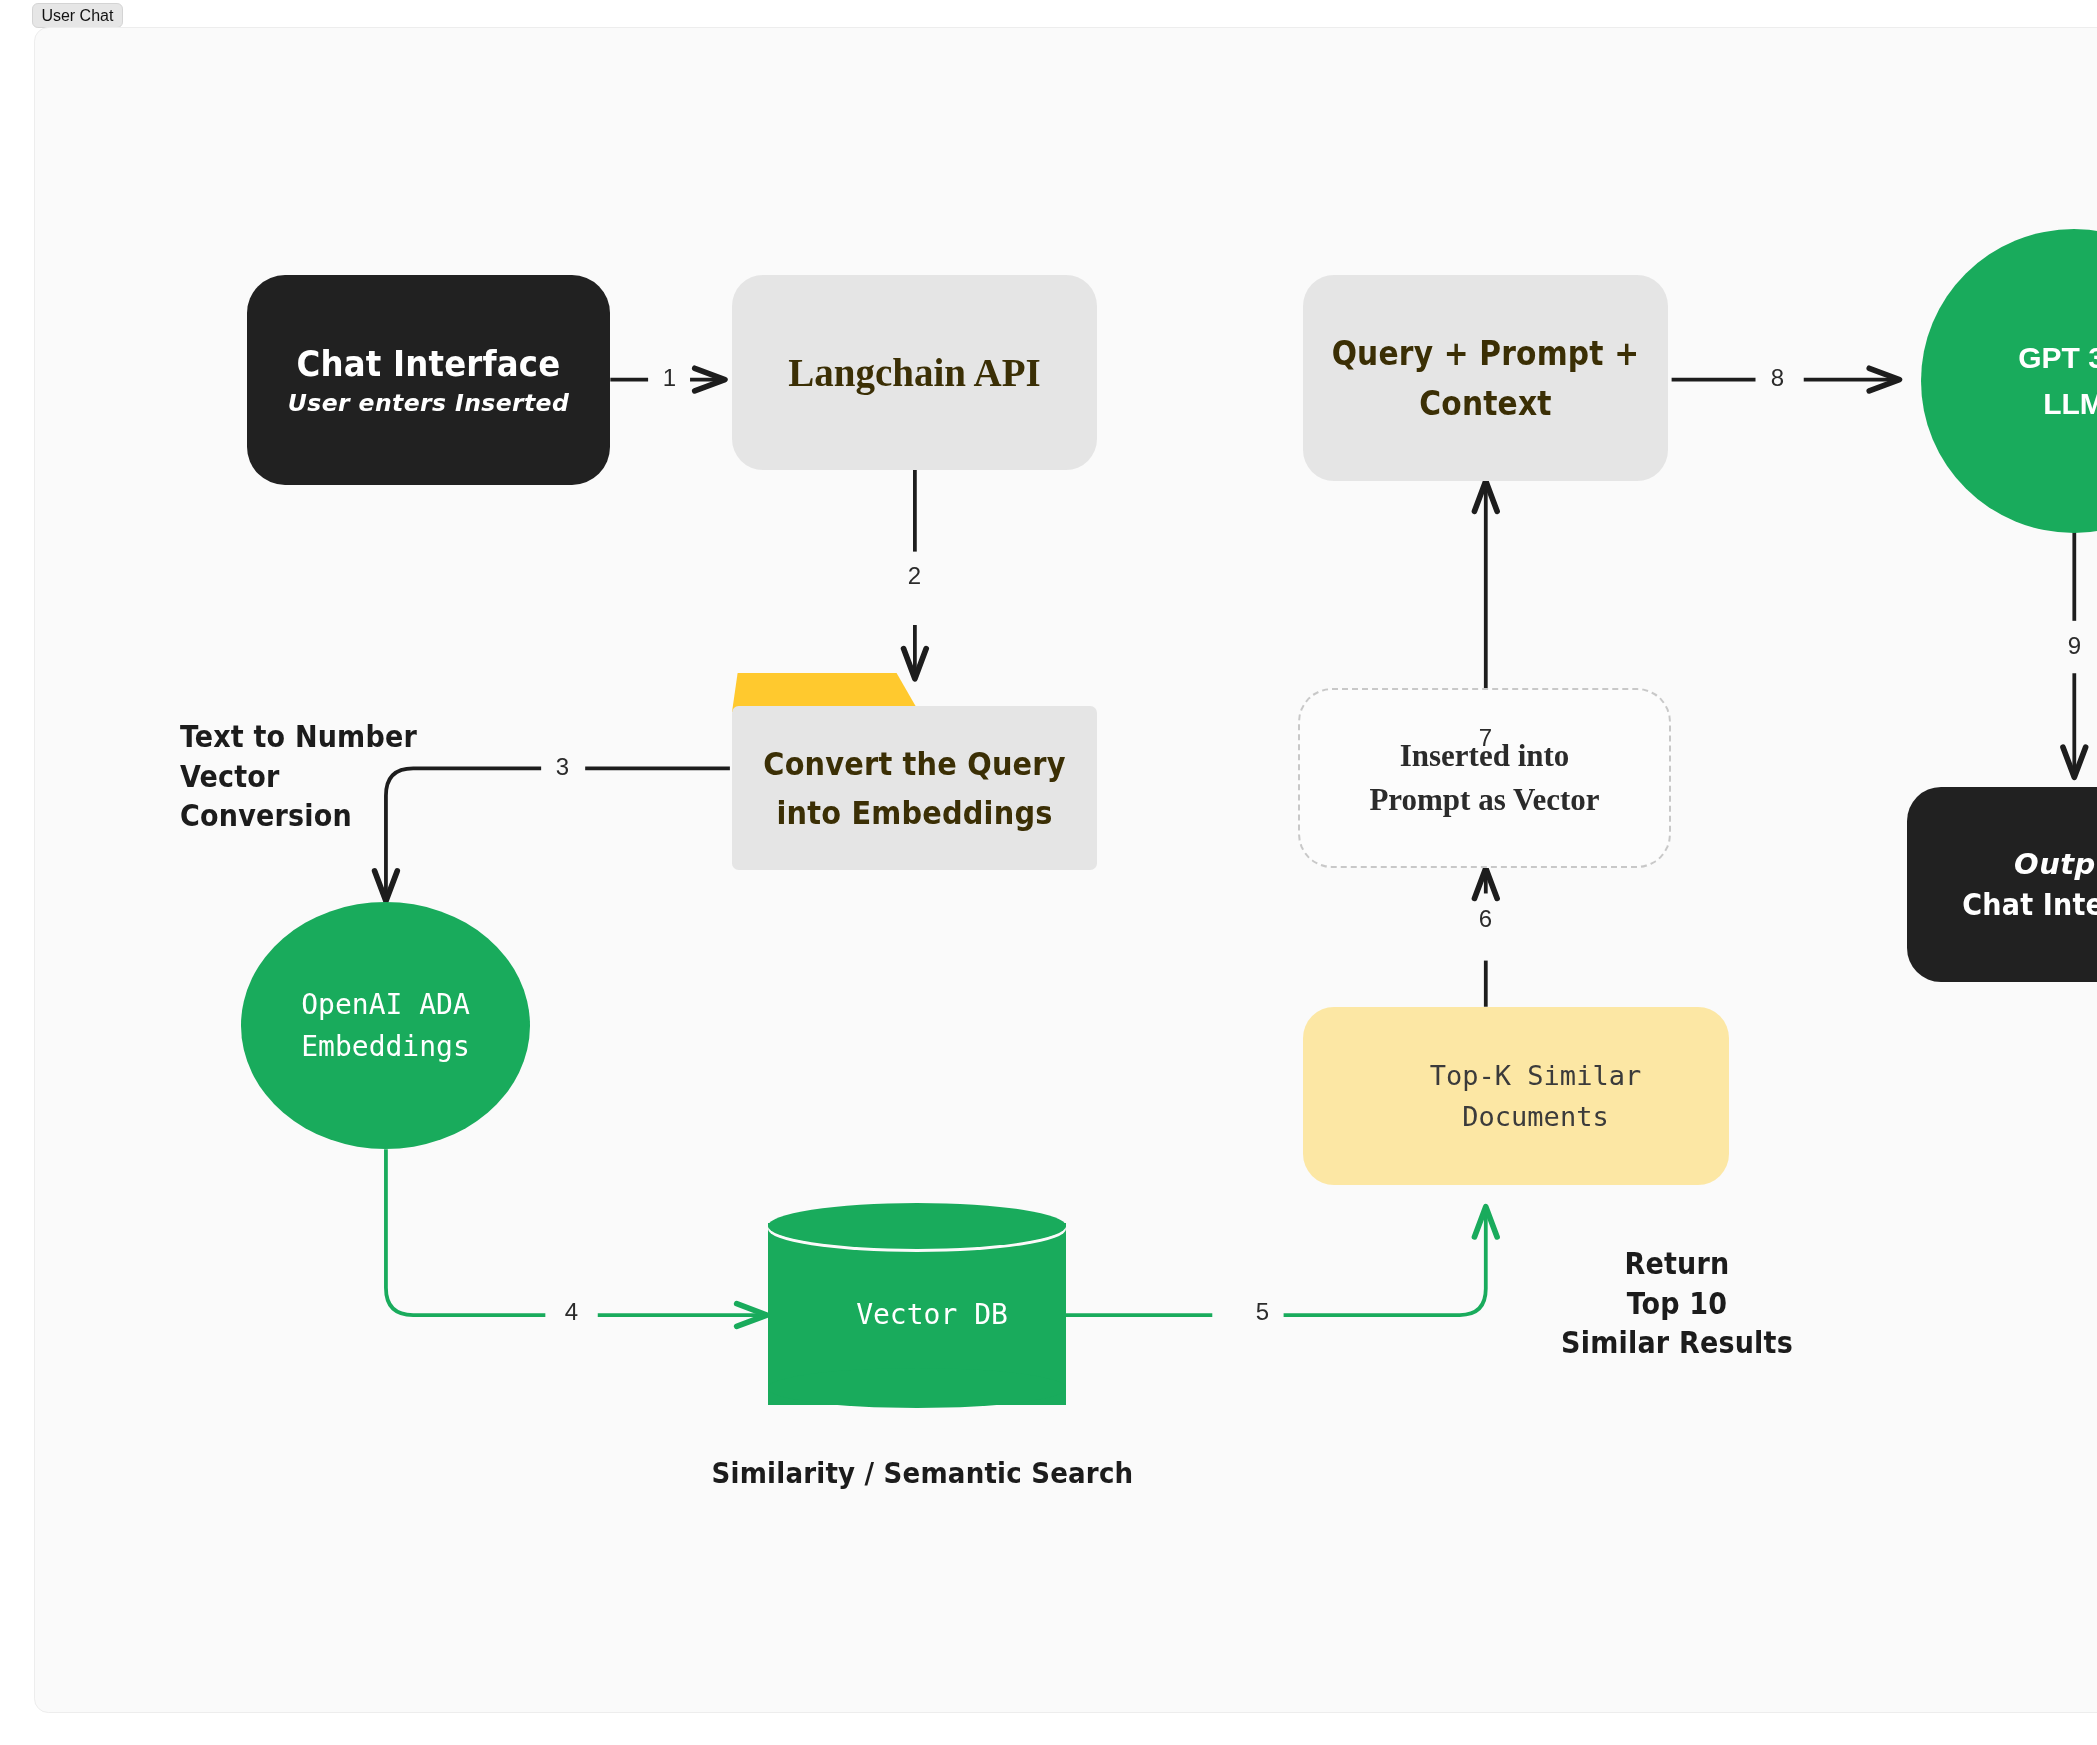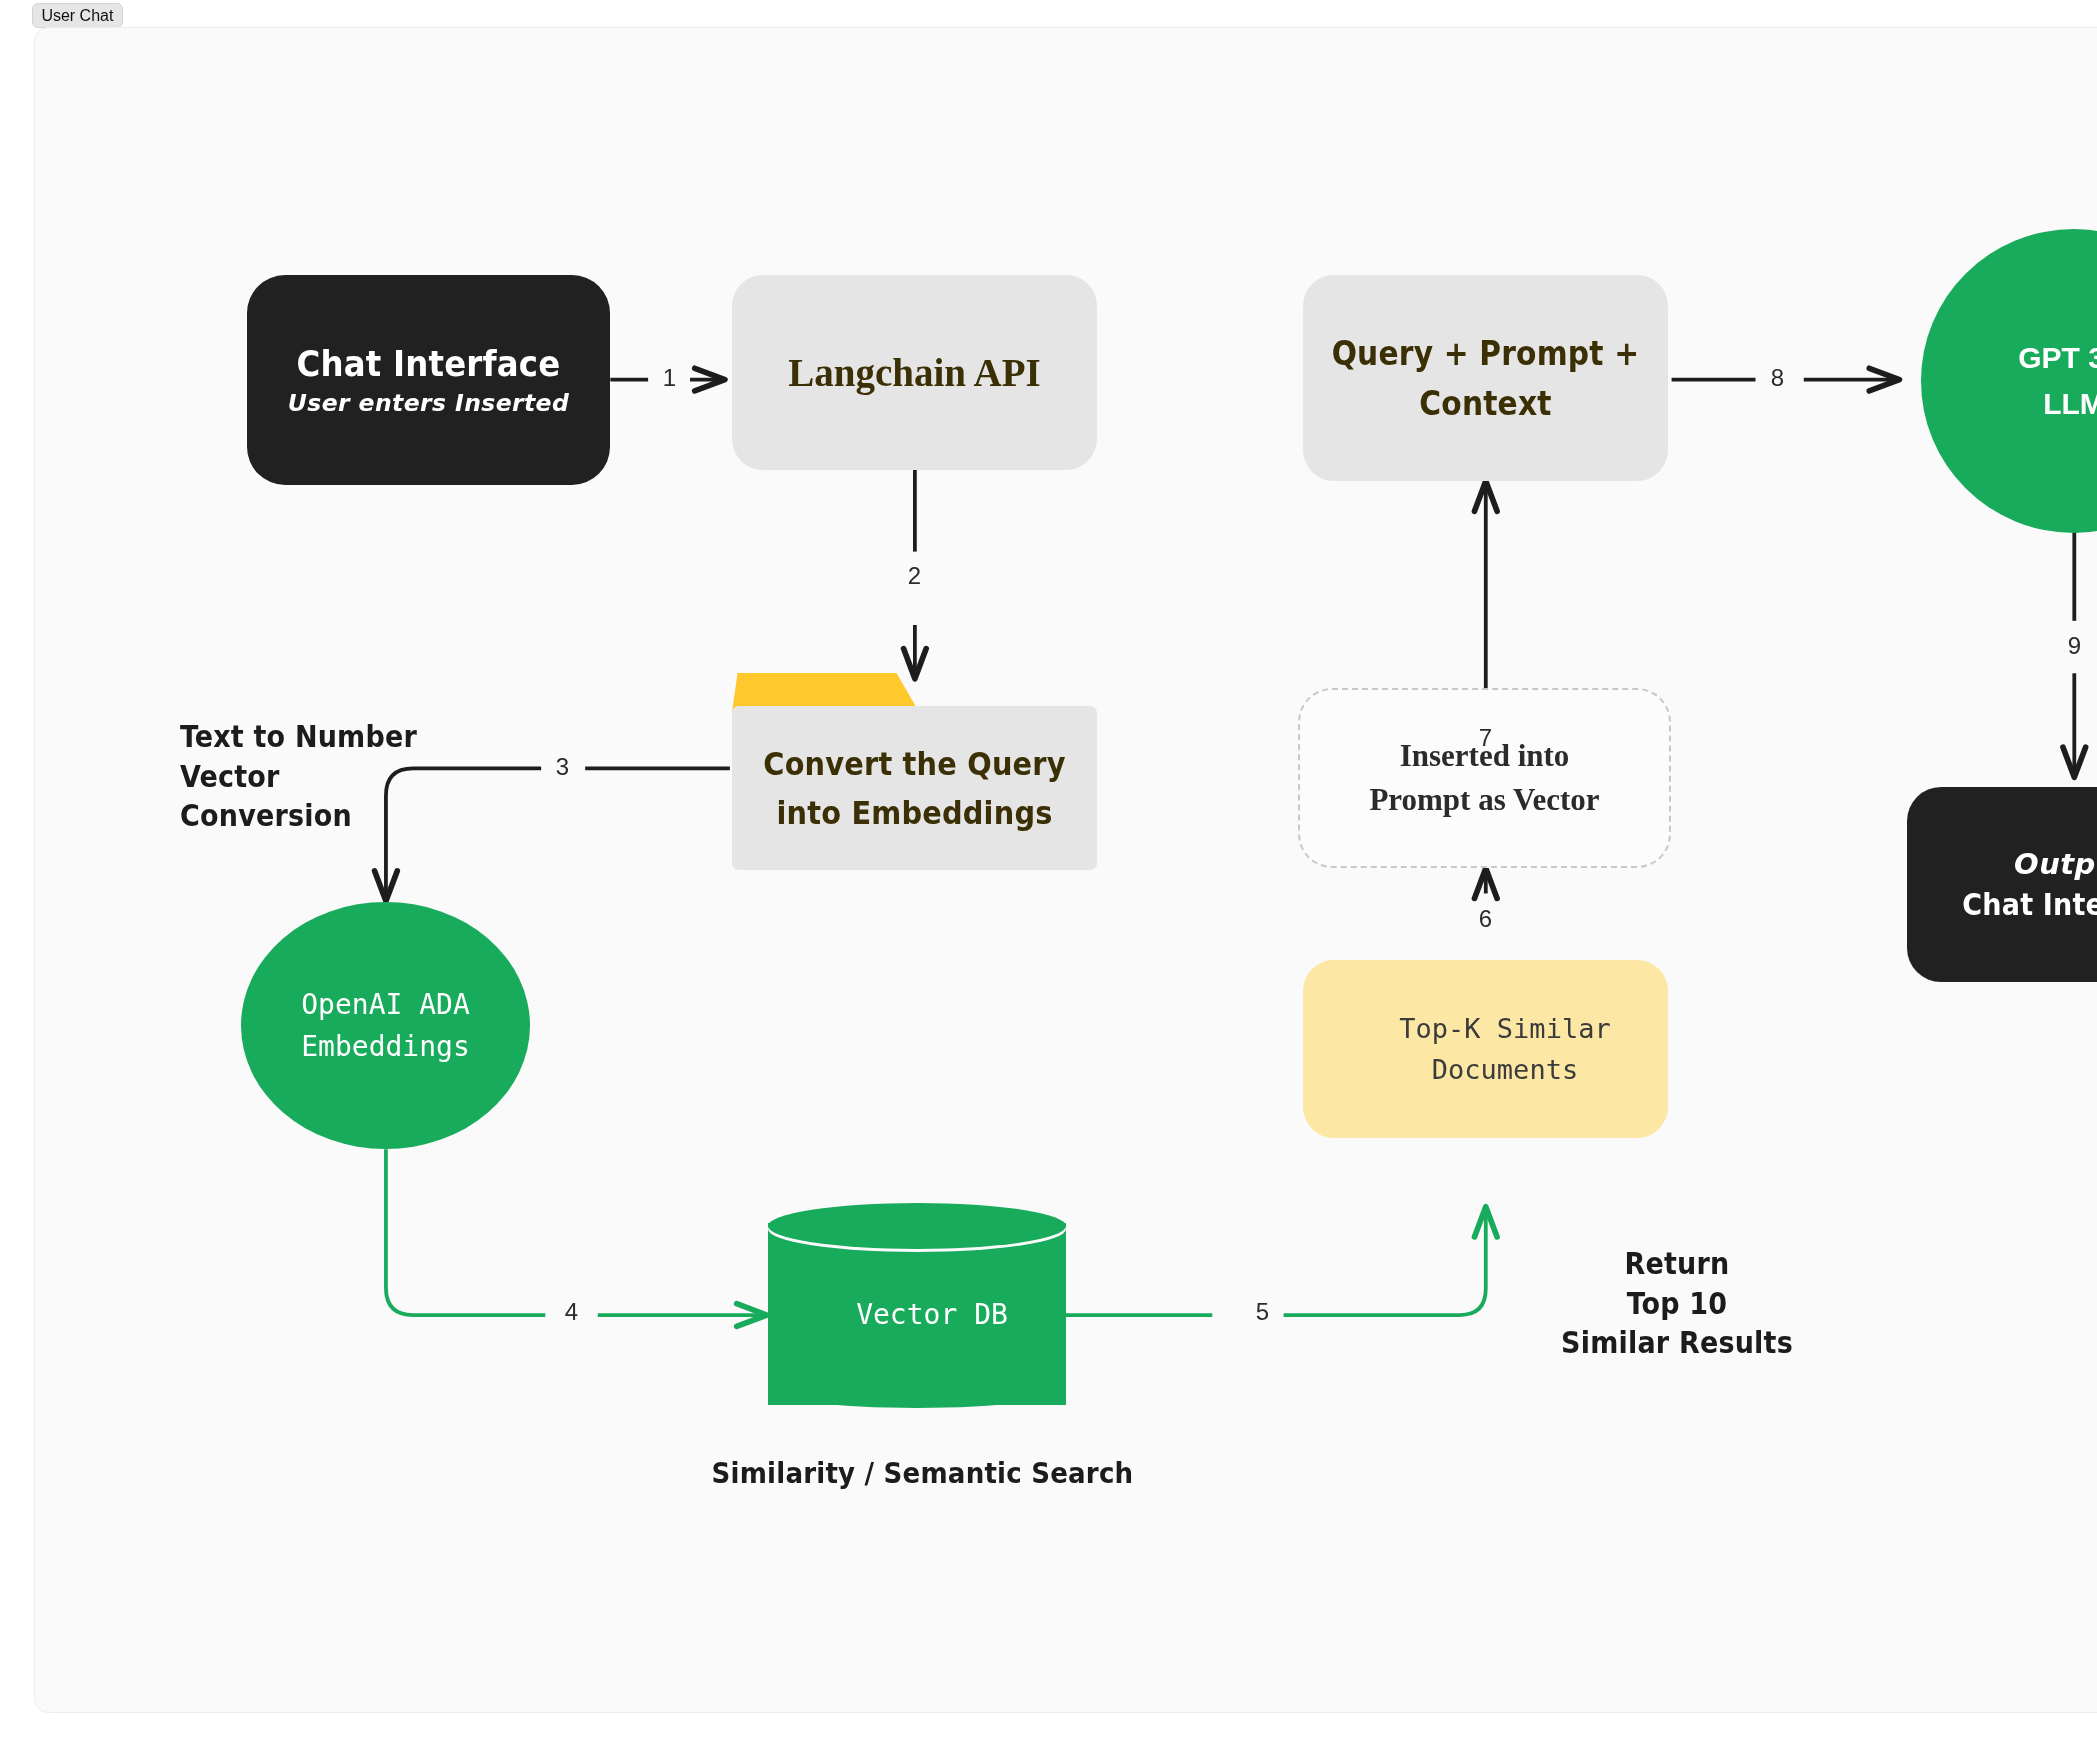--- a/index.html
+++ b/index.html
@@ -140,21 +140,21 @@
   <div class="node n-yellow" style="left:1303px;top:275px;width:365px;height:206px;">
     <span class="t-condensed line1" style="font-size:33px;">Query + Prompt +</span>
     <span class="t-condensed line2" style="font-size:33px;margin-top:11px;">Context</span>
   </div>
 
   <div class="node n-dashed" style="left:1298px;top:688px;width:373px;height:180px;">
     <span class="t-serif line1" style="font-size:31px;">Inserted into</span>
     <span class="t-serif line2" style="font-size:31px;margin-top:7.6px;">Prompt as Vector</span>
   </div>
 
-  <div class="node n-lightyellow" style="left:1303px;top:960px;width:365px;height:178px;padding-left:39px;">
+  <div class="node n-lightyellow" style="left:1303px;top:1007px;width:426px;height:178px;padding-left:39px;">
     <span class="t-mono line1" style="font-size:27px;">Top-K Similar</span>
     <span class="t-mono line2" style="font-size:27px;margin-top:10px;">Documents</span>
   </div>
 
   <div class="node n-green" style="left:1921px;top:229px;width:306px;height:304px;">
     <span class="t-sans line1" style="font-size:30px;">GPT 3.5</span>
     <span class="t-sans line2" style="font-size:30px;margin-top:12.6px;">LLM</span>
   </div>
 
   <div class="node n-dark" style="left:1907px;top:787px;width:331px;height:195px;border-radius:34px;">

